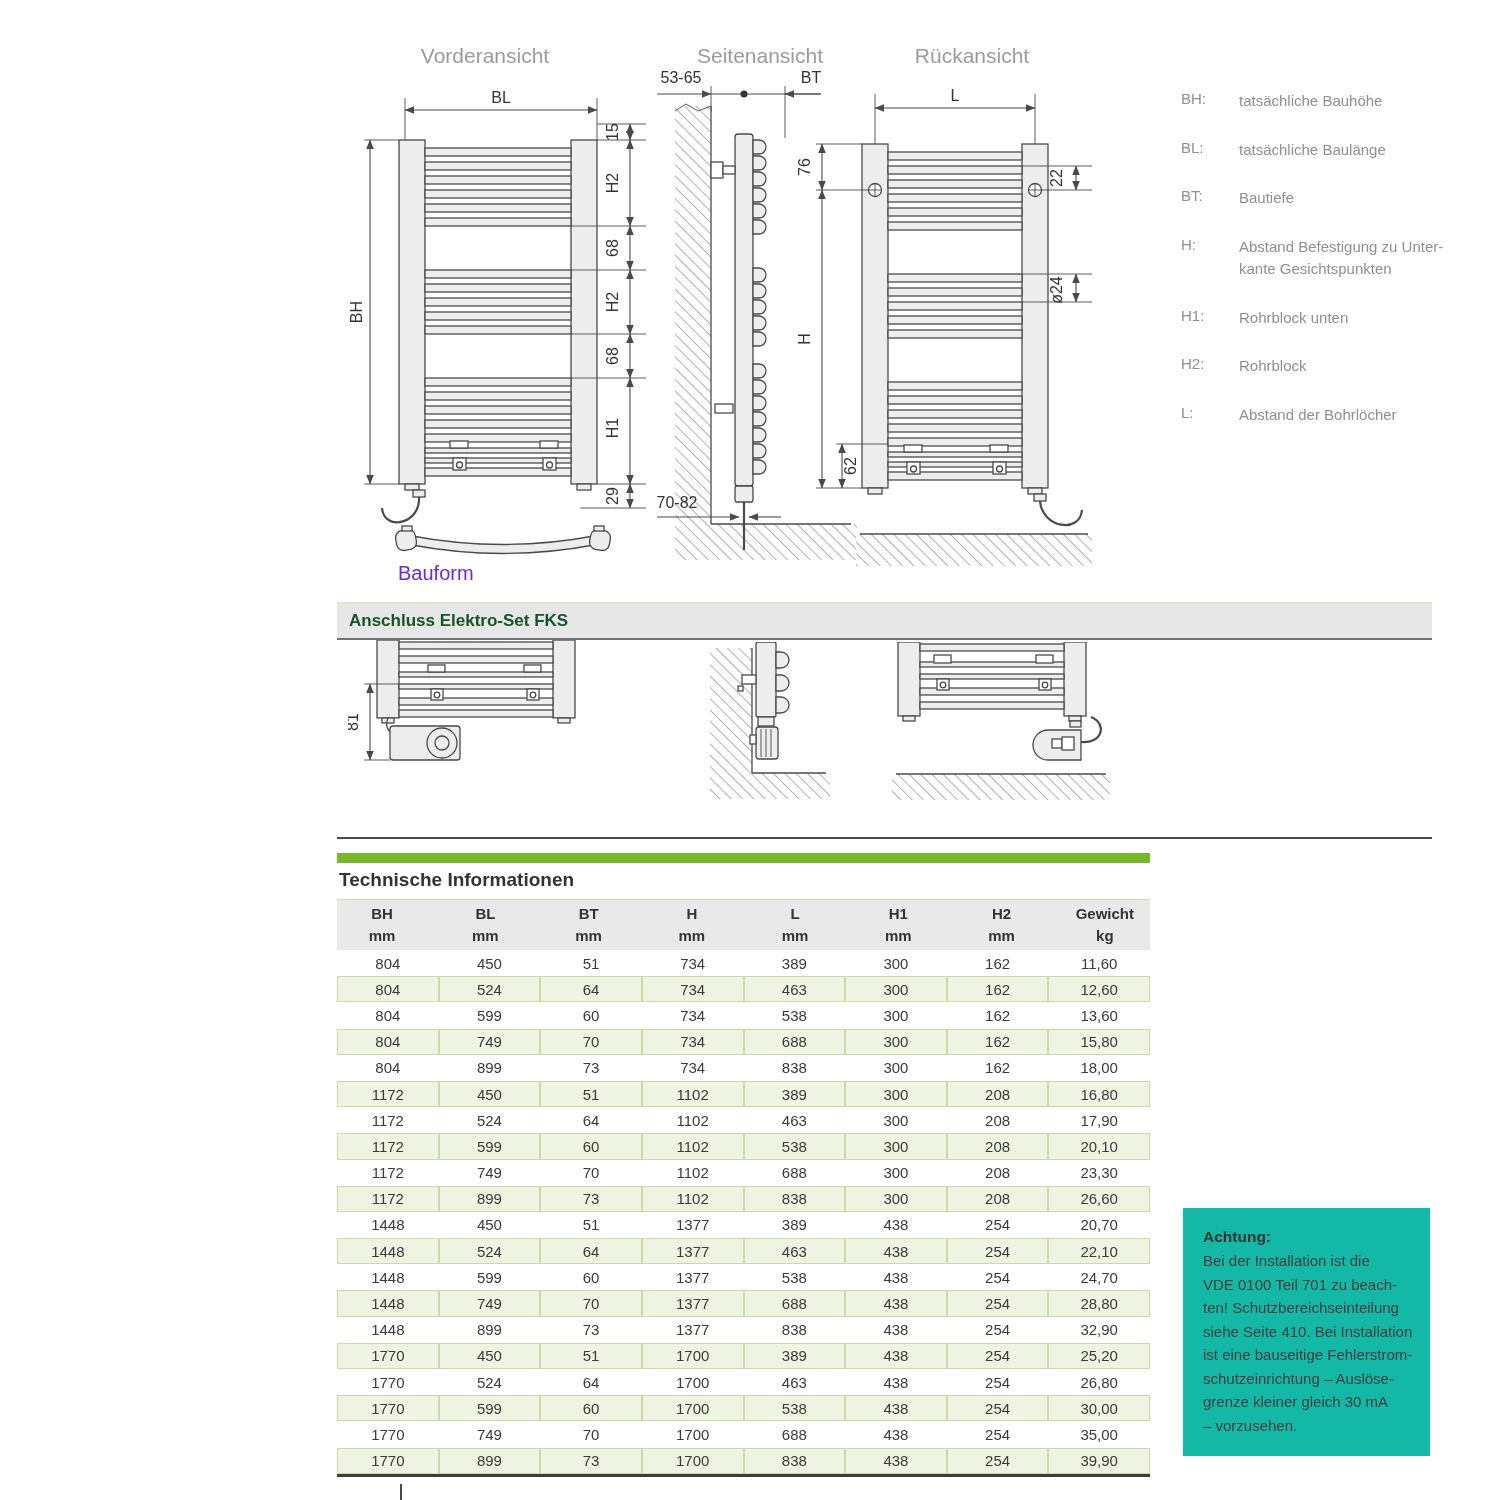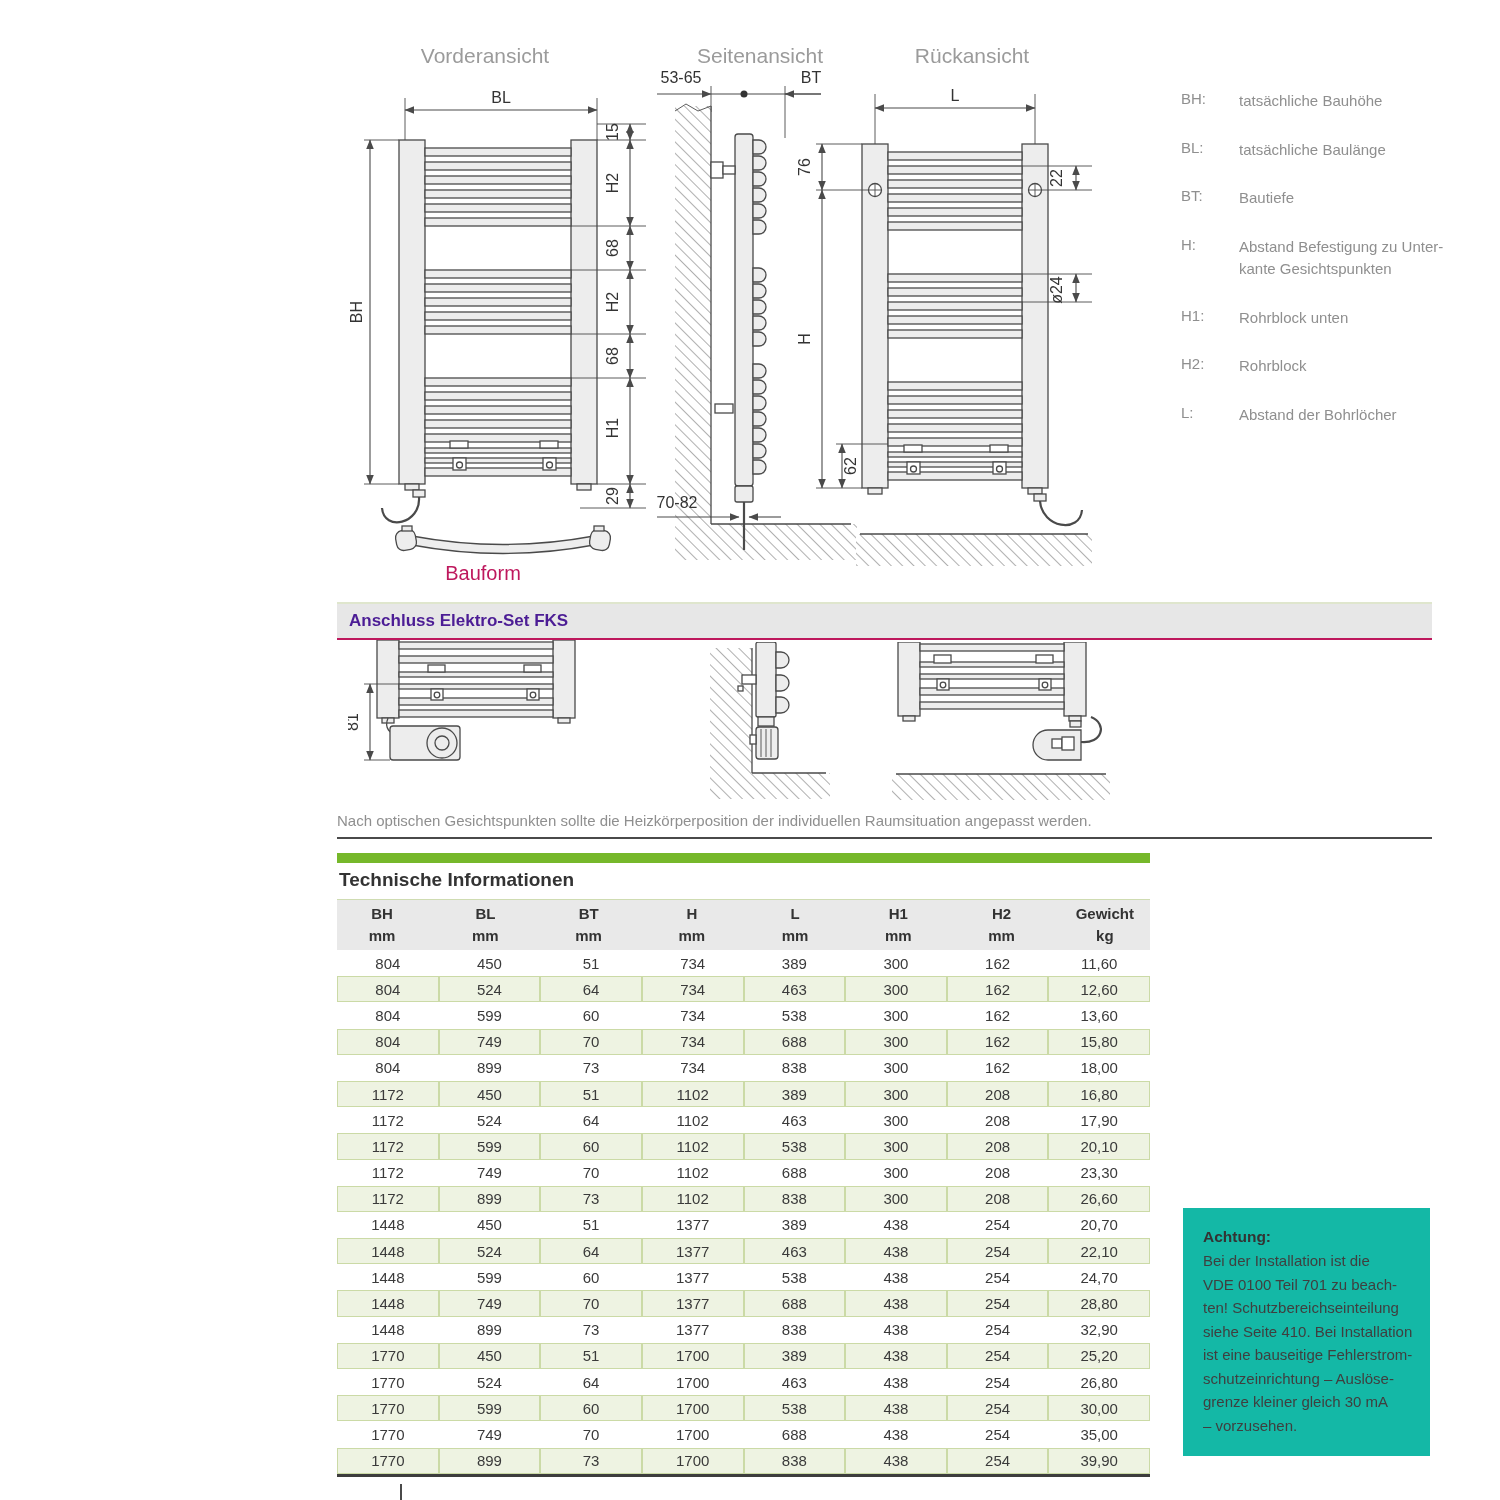--- a/index.html
+++ b/index.html
@@ -1,40 +1,40 @@
 <!DOCTYPE html>
 <html><head>
 <meta charset="utf-8">
 <style>
   html,body{margin:0;padding:0;background:#fff;}
   #page{position:relative;width:1500px;height:1500px;background:#fff;overflow:hidden;
         font-family:"Liberation Sans",sans-serif;color:#333;}
   .view-title{position:absolute;top:44px;font-size:21px;color:#9b9b9b;width:220px;text-align:center;}
-  .bauform-label{position:absolute;left:398px;top:562px;width:170px;text-align:center;font-size:20px;color:#be185d;}
+  .bauform-label{position:absolute;left:398px;top:562px;width:170px;font-size:20px;color:#6d28d9;}
   .drw{position:absolute;}
   .s{stroke:#4a4a4a;stroke-width:1.3;fill:#ededed;}
   .sw{stroke:#4a4a4a;stroke-width:1.3;fill:#fff;}
   .sn{stroke:#4a4a4a;stroke-width:1.3;fill:none;}
   .thin{stroke:#4a4a4a;stroke-width:0.9;fill:none;}
   .dim{stroke:#4a4a4a;stroke-width:1.1;fill:none;}
   .dimA{marker-start:url(#arr);marker-end:url(#arr);}
   .dimE{marker-end:url(#arr);}
   .dimtxt{font-size:16px;fill:#333;font-family:"Liberation Sans",sans-serif;text-anchor:middle;}
   .hatchf{fill:url(#hatch);}
   .cable{stroke:#4a4a4a;stroke-width:2.2;fill:none;}
   
   .legend{position:absolute;left:1181px;top:90px;width:265px;display:flex;flex-direction:column;gap:26px;
           font-size:15px;color:#8f8f8f;}
   .lg-row{display:flex;}
   .lg-key{width:58px;flex:none;}
   .lg-text{white-space:pre-line;line-height:1.5;}
   
   .fks-bar{position:absolute;left:337px;top:602px;width:1095px;height:38px;background:#e7e7e7;
-           border-top:2px solid #dfe6cd;border-bottom:2px solid #be185d;box-sizing:border-box;
-           display:flex;align-items:center;padding-left:12px;font-weight:bold;font-size:17px;color:#4c1d95;}
+           border-top:2px solid #dfe6cd;border-bottom:2px solid #737373;box-sizing:border-box;
+           display:flex;align-items:center;padding-left:12px;font-weight:bold;font-size:17px;color:#14532d;}
   .note{position:absolute;left:337px;top:812px;font-size:15px;color:#8f8f8f;}
   .hr-dark{position:absolute;left:337px;top:837px;width:1095px;height:2px;background:#4a4a4a;}
   
   .tech{position:absolute;left:337px;top:853px;width:813px;}
   .accent-bar{height:10px;background:#76b82a;}
   .tech-title{font-size:19px;font-weight:bold;color:#333;margin:6px 0 8px 2px;}
   .thead{display:grid;grid-template-columns:repeat(8,1fr);column-gap:13px;background:#e9e9e9;
          border-top:1px solid #cfdcb2;height:50px;align-items:center;text-align:center;}
   .th{display:flex;flex-direction:column;font-size:15px;font-weight:bold;color:#333;line-height:1.45;}
   .tbody .tr{display:grid;grid-template-columns:repeat(8,1fr);column-gap:0;height:26.2px;}
@@ -395,21 +395,20 @@
     <g>
       <path class="s" d="M203,88 L170,88 A15,15 0 0 0 170,118 L203,118 Z"></path>
       <rect class="sw" x="174" y="97" width="10" height="9"></rect>
       <rect class="sw" x="184" y="95" width="12" height="13"></rect>
     </g>
     <path class="cable" d="M203,100 C224,102 230,82 213,75"></path>
     <path class="hatchf" d="M14,132 H232 V158 H14 Z"></path>
     <line class="sn" x1="18" y1="132" x2="228" y2="132"></line>
   </svg>
 
-  <div class="note">Nach optischen Gesichtspunkten sollte die Heizkörperposition der individuellen Raumsituation angepasst werden.</div>
   <div class="hr-dark"></div>
 
   <div class="tech">
     <div class="accent-bar"></div>
     <div class="tech-title">Technische Informationen</div>
     <div class="thead">
 
         <div class="th base">
           <span>BH</span>
           <span>mm</span>

